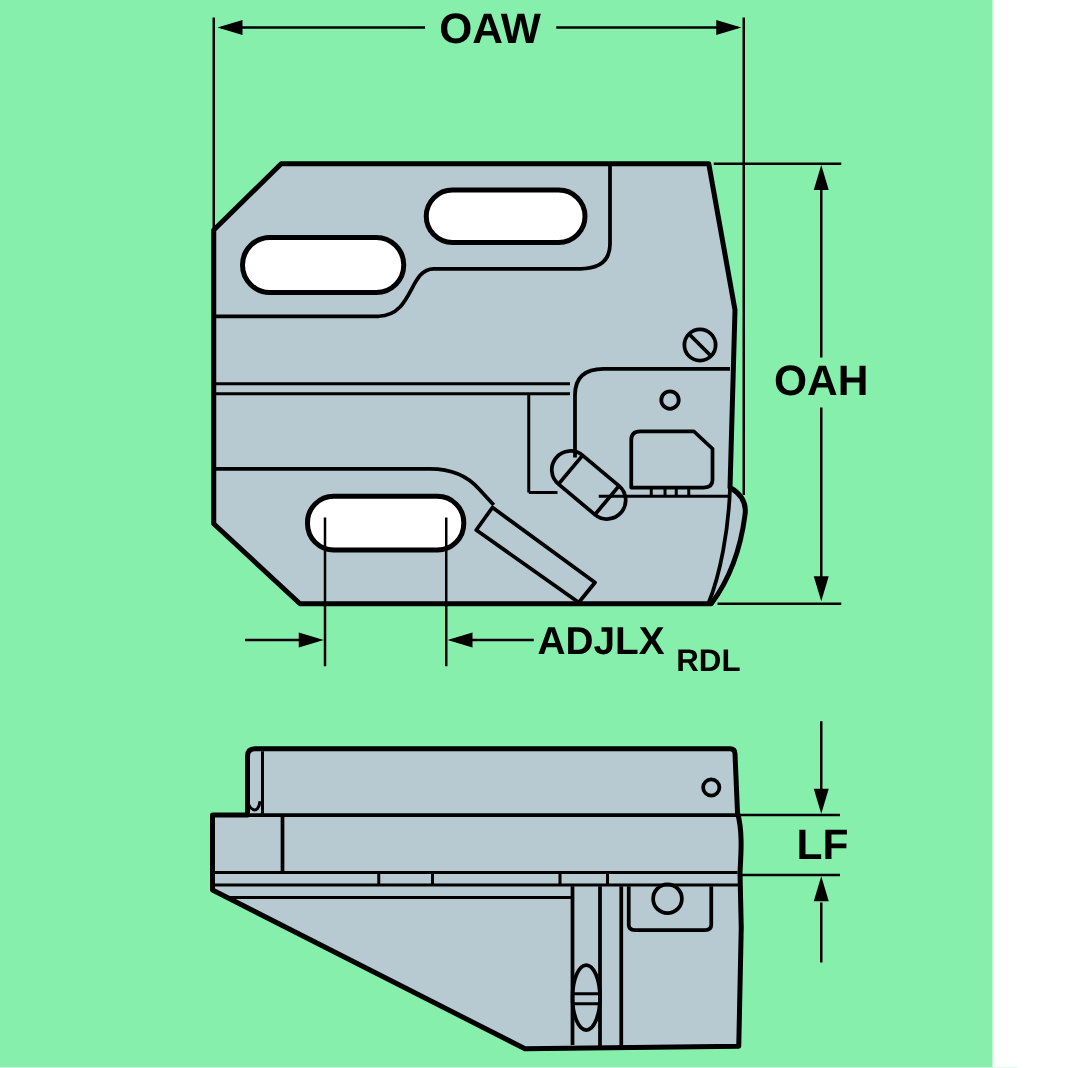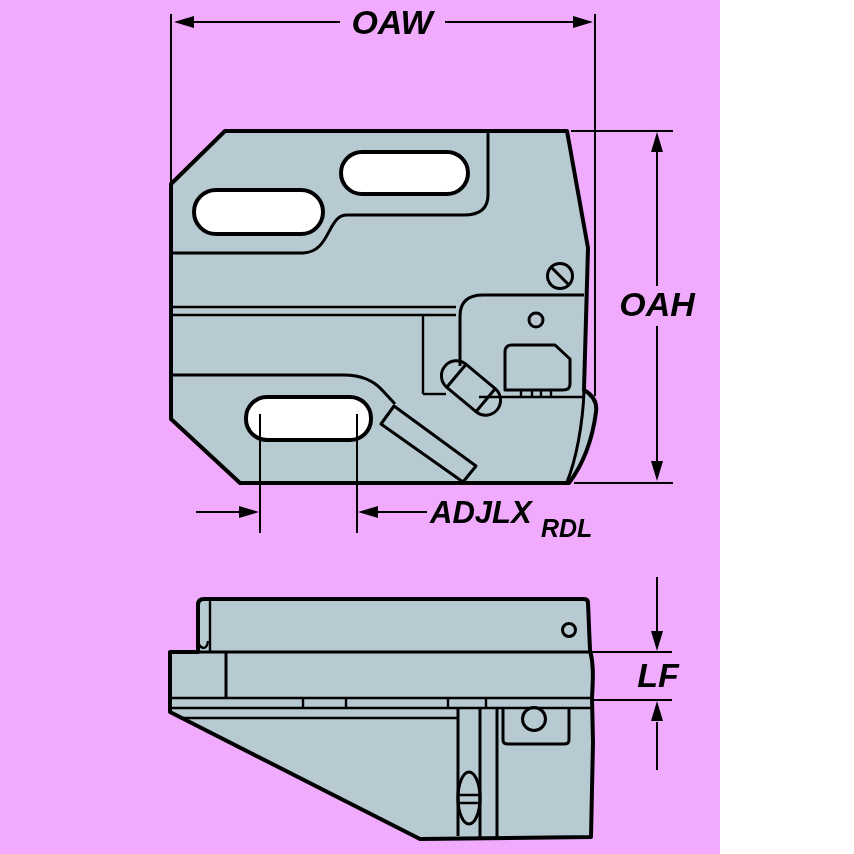--- a/index.html
+++ b/index.html
@@ -1,17 +1,17 @@
 <!DOCTYPE html>
 <html><head>
 <meta charset="utf-8">
 <style>
   html,body{margin:0;padding:0;background:#ffffff;}
-  .stage{position:relative;width:720px;height:854px;background:#f0abfc;overflow:hidden;
-         font-family:"Liberation Sans", sans-serif;font-style:italic;}
+  .stage{position:relative;width:794px;height:854px;background:#86efac;overflow:hidden;
+         font-family:"Liberation Sans", sans-serif;}
   svg{display:block}
   .outline{fill:none;stroke:#000;stroke-width:3;stroke-linejoin:round;}
   .body-fill{stroke:#000;stroke-width:4;stroke-linejoin:round;}
   .slot{stroke:#000;stroke-width:4;}
   .thin{fill:none;stroke:#000;stroke-width:2.4;}
   .dim{fill:none;stroke:#000;stroke-width:2;}
   .arrow{fill:#000;stroke:none;}
   text{fill:#000;font-weight:bold;}
   .dim-label{font-size:34px;}
   .dim-label-main{font-size:31px;}

